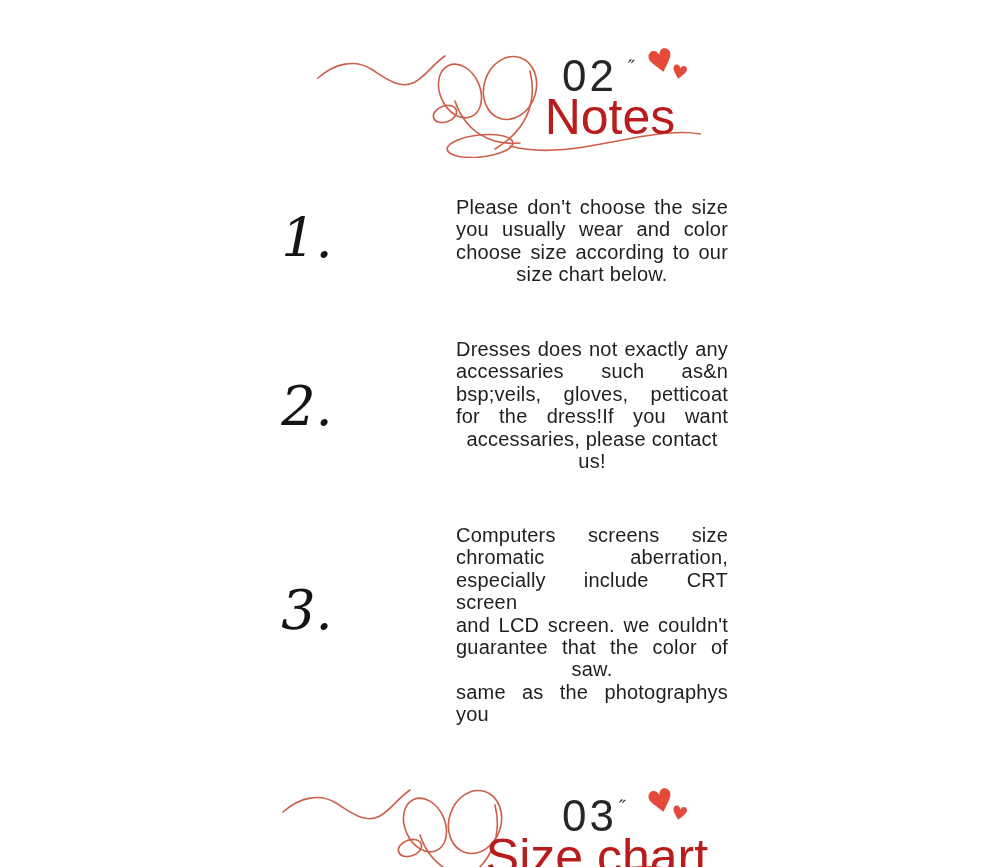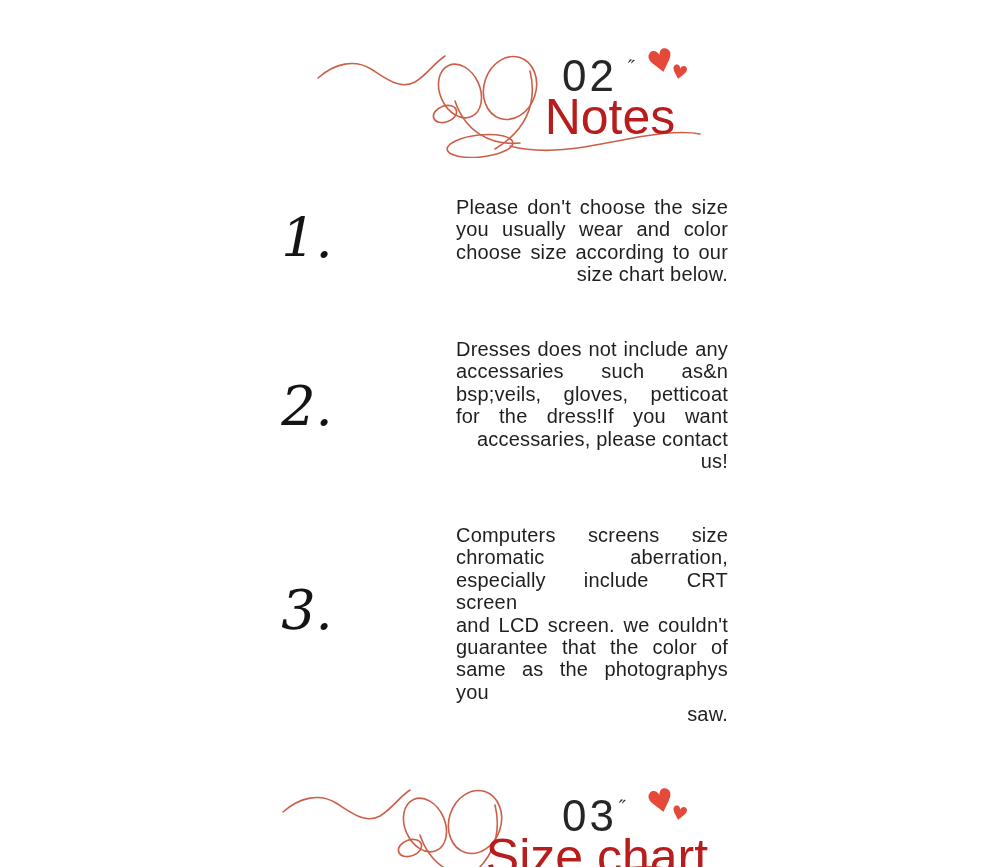--- a/index.html
+++ b/index.html
@@ -80,21 +80,21 @@
     font-size:54px;line-height:1;color:#141414;
   }
   .row-1 .note-num{top:16px;}
   .row-2 .note-num{top:42px;}
   .row-3 .note-num{top:60px;}
   .note-text{
     position:absolute;left:356px;width:272px;
     font-size:20px;line-height:22.4px;
     color:var(--text);letter-spacing:0.2px;
   }
-  .jline{text-align:right;}
+  .jline{text-align:center;}
   .jline.full{text-align:justify;text-align-last:justify;}
 </style>
 </head>
 <body>
 
 <div id="page">
 
   <svg class="scribble top" width="400" height="112" viewBox="0 0 400 112" fill="none" stroke="currentColor" stroke-width="1.6" stroke-linecap="round">
     <path d="M13,32 C30,17 50,13 66,23 C82,33 95,44 110,36 C122,29 128,18 140,10"></path>
     <ellipse cx="155" cy="45" rx="20" ry="28" transform="rotate(-24 155 45)"></ellipse>
@@ -123,37 +123,37 @@
         <div class="note-text">
           <div class="jline full">Please don't choose the size</div>
           <div class="jline full">you usually wear and color</div>
           <div class="jline full">choose size according to our</div>
           <div class="jline">size chart below.</div>
         </div>
       </div>
       <div class="note-row row-2">
         <div class="note-num">2.</div>
         <div class="note-text">
-          <div class="jline full">Dresses does not include any</div>
+          <div class="jline full">Dresses does not exactly any</div>
           <div class="jline full">accessaries such as&amp;n</div>
           <div class="jline full">bsp;veils, gloves, petticoat</div>
           <div class="jline full">for the dress!If you want</div>
           <div class="jline">accessaries, please contact us!</div>
         </div>
       </div>
       <div class="note-row row-3">
         <div class="note-num">3.</div>
         <div class="note-text">
           <div class="jline full">Computers screens size</div>
           <div class="jline full">chromatic aberration,</div>
           <div class="jline full">especially include CRT screen</div>
           <div class="jline full">and LCD screen. we couldn't</div>
           <div class="jline full">guarantee that the color of</div>
+          <div class="jline">saw.</div>
           <div class="jline full">same as the photographys you</div>
-          <div class="jline">saw.</div>
         </div>
       </div>
     </div>
 
   <svg class="scribble bottom" width="400" height="112" viewBox="0 0 400 112" fill="none" stroke="currentColor" stroke-width="1.6" stroke-linecap="round">
     <path d="M13,32 C30,17 50,13 66,23 C82,33 95,44 110,36 C122,29 128,18 140,10"></path>
     <ellipse cx="155" cy="45" rx="20" ry="28" transform="rotate(-24 155 45)"></ellipse>
     <ellipse cx="205" cy="42" rx="26" ry="32" transform="rotate(18 205 42)"></ellipse>
     <ellipse cx="140" cy="68" rx="12" ry="8" transform="rotate(-20 140 68)"></ellipse>
     <ellipse cx="175" cy="100" rx="33" ry="11" transform="rotate(-6 175 100)"></ellipse>

